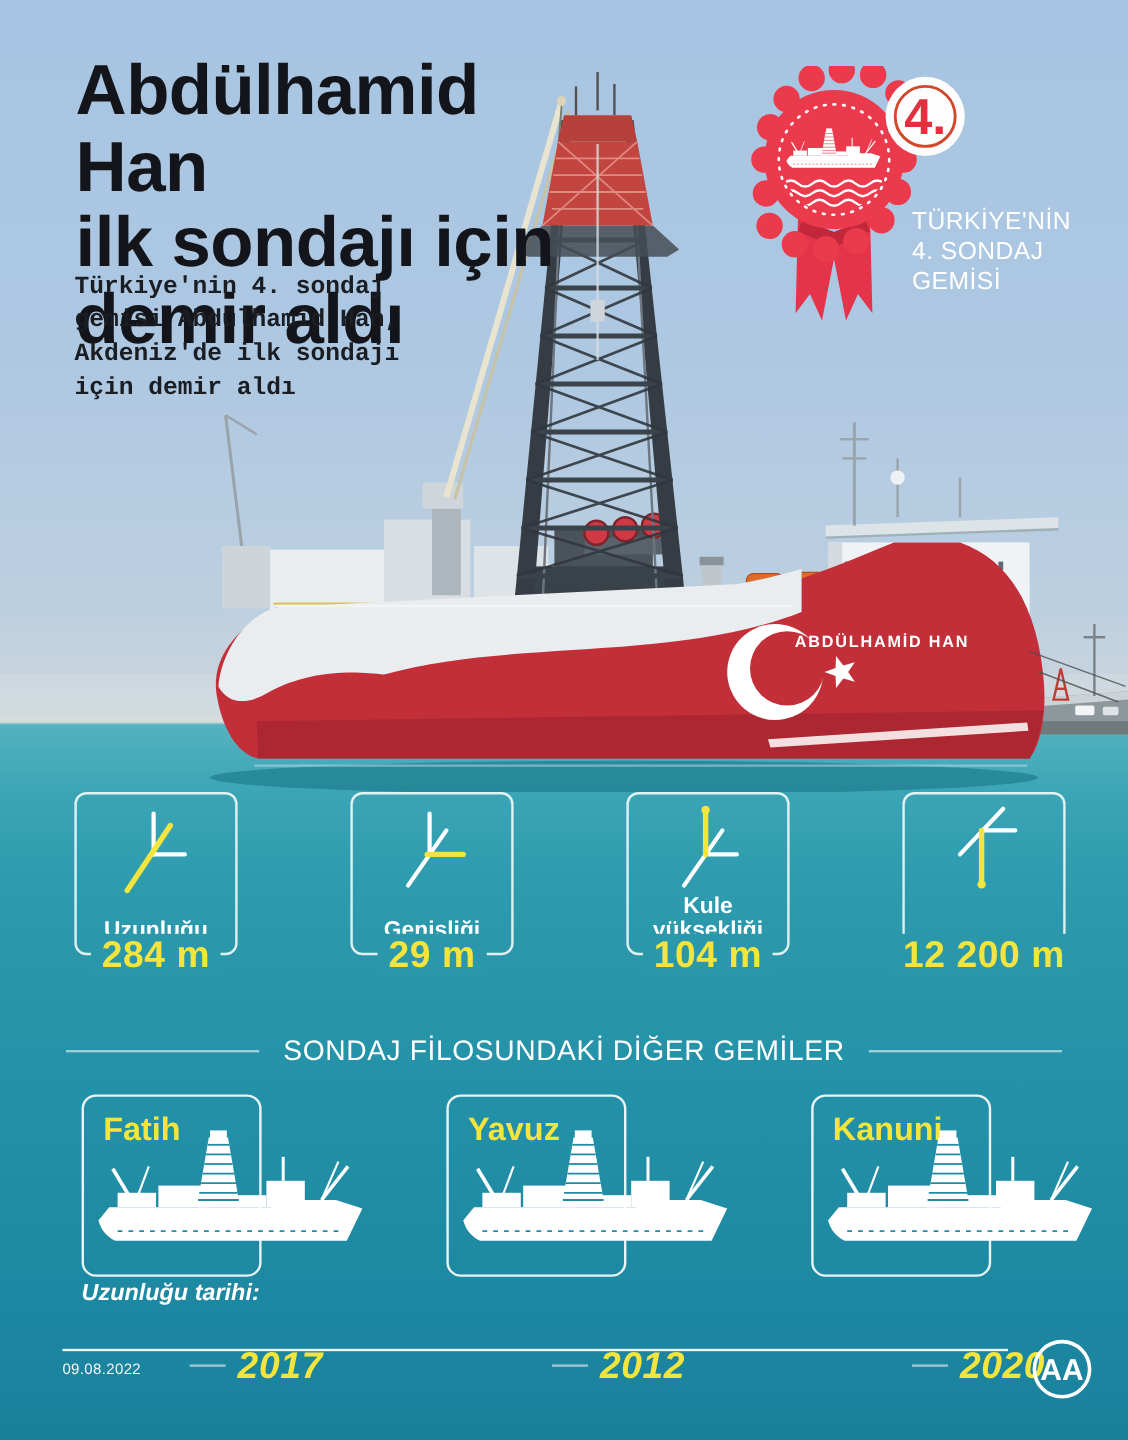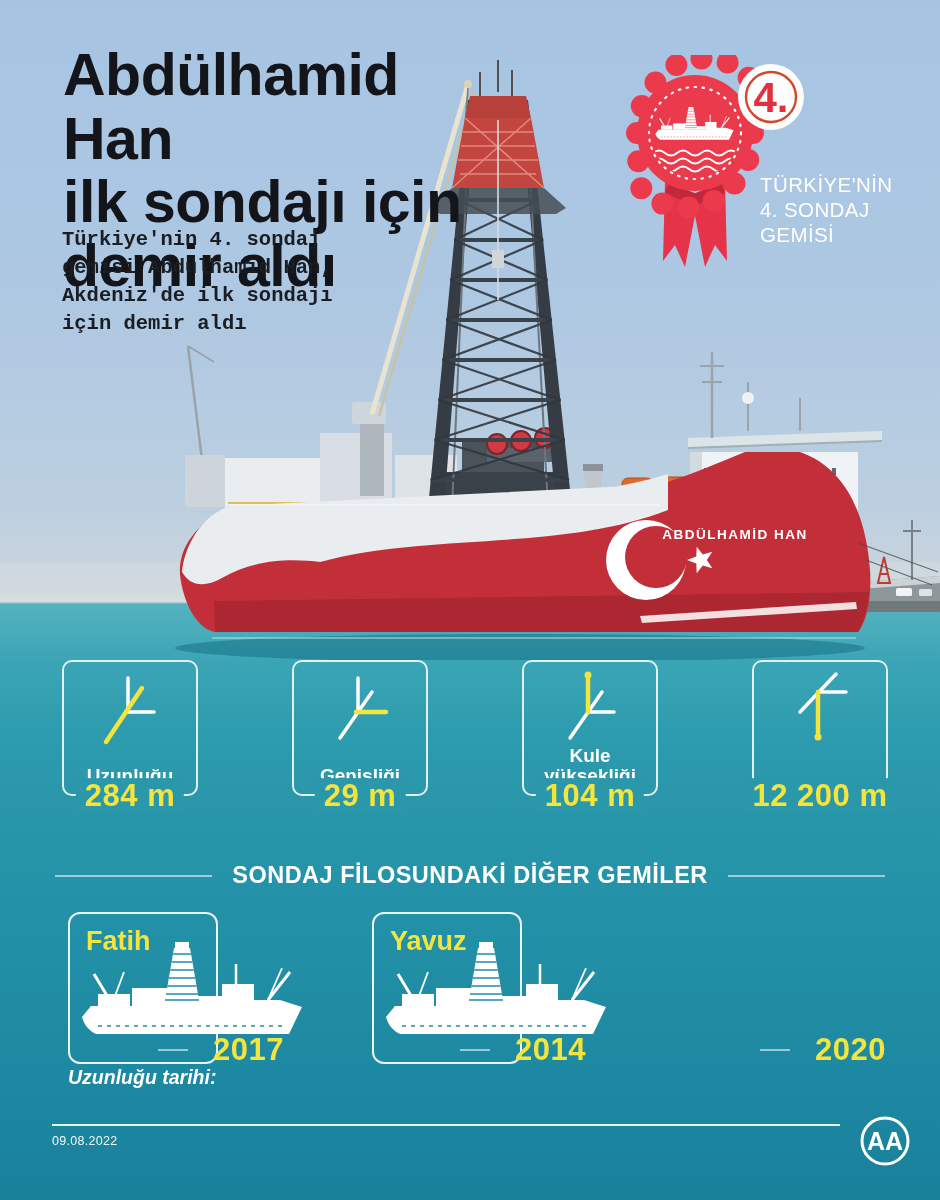--- a/index.html
+++ b/index.html
@@ -49,36 +49,36 @@
     background:#2a97aa;padding:0 9px;white-space:nowrap;
     font-size:31px;font-weight:800;color:#f4e43e;letter-spacing:.5px;
   }
 
   
   .fleet-heading{
     left:55px;top:862px;width:830px;display:flex;align-items:center;gap:20px;
   }
   .fleet-heading .rule{flex:1;height:2px;background:rgba(255,255,255,.55);}
   .fleet-heading .txt{
-    font-size:23.5px;font-weight:700;letter-spacing:.5px;color:#fff;white-space:nowrap;
+    font-size:23.5px;font-weight:400;letter-spacing:.5px;color:#fff;white-space:nowrap;
   }
   .card{
     top:912px;width:146px;height:148px;
     border:2px solid rgba(255,255,255,.9);border-radius:12px;text-align:center;
   }
   .card-name{
     position:absolute;left:16px;top:12px;
     font-size:27px;font-weight:800;color:#f4e43e;
   }
   .card-ship{position:absolute;left:6px;top:28px;width:232px;height:104px;overflow:visible;}
   .join-label{
     left:68px;top:1066px;font-size:19.5px;font-style:italic;font-weight:600;color:#fff;
   }
   .year{
-    top:1032px;width:126px;display:flex;align-items:center;justify-content:space-between;gap:10px;
+    top:1120px;width:126px;display:flex;align-items:center;justify-content:flex-start;gap:10px;font-style:italic;
   }
   .year .dash{width:30px;height:2px;background:rgba(255,255,255,.55);}
   .year .ytxt{font-size:31px;font-weight:800;color:#f4e43e;letter-spacing:.5px;}
 
   
   .footer-rule{left:52px;top:1124px;width:788px;height:2px;background:rgba(255,255,255,.9);}
   .footer-date{left:52px;top:1134px;font-size:12.5px;color:rgba(255,255,255,.95);letter-spacing:.3px;text-align:center;}
   .aa-logo{left:858px;top:1114px;width:54px;height:54px;}
 </style>
 </head>
@@ -391,29 +391,35 @@
     <svg class="card-ship" viewBox="0 0 232 104">
         <use href="#fleet-ship"></use>
       </svg>
   </div>
   <div class="abs card" style="left:372px">
     <div class="card-name">Yavuz</div>
     <svg class="card-ship" viewBox="0 0 232 104">
         <use href="#fleet-ship"></use>
       </svg>
   </div>
+  <div class="abs card" style="left:676px">
+    <div class="card-name">Kanuni</div>
+    <svg class="card-ship" viewBox="0 0 232 104">
+        <use href="#fleet-ship"></use>
+      </svg>
+  </div>
 
   <div class="abs join-label">Uzunluğu tarihi:</div>
   <div class="abs year" style="left:158px">
     <span class="dash"></span>
     <span class="ytxt">2017</span>
   </div>
   <div class="abs year" style="left:460px">
     <span class="dash"></span>
-    <span class="ytxt">2014</span>
+    <span class="ytxt">2012</span>
   </div>
   <div class="abs year" style="left:760px">
     <span class="dash"></span>
     <span class="ytxt">2020</span>
   </div>
 
   <div class="abs footer-rule"></div>
   <div class="abs footer-date">09.08.2022</div>
   <svg class="abs aa-logo" viewBox="0 0 54 54">
     <circle cx="27" cy="27" r="23" fill="none" stroke="#ffffff" stroke-width="3"></circle>

